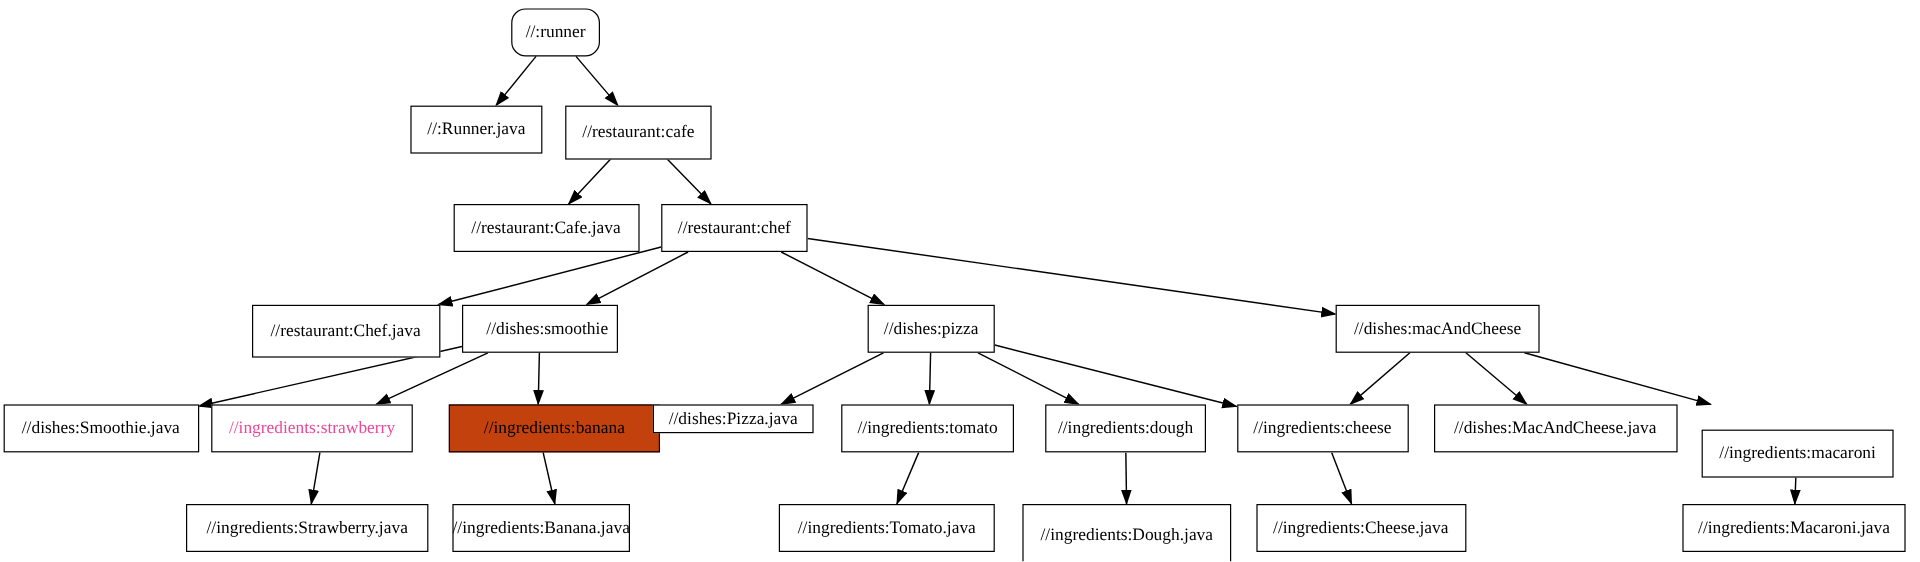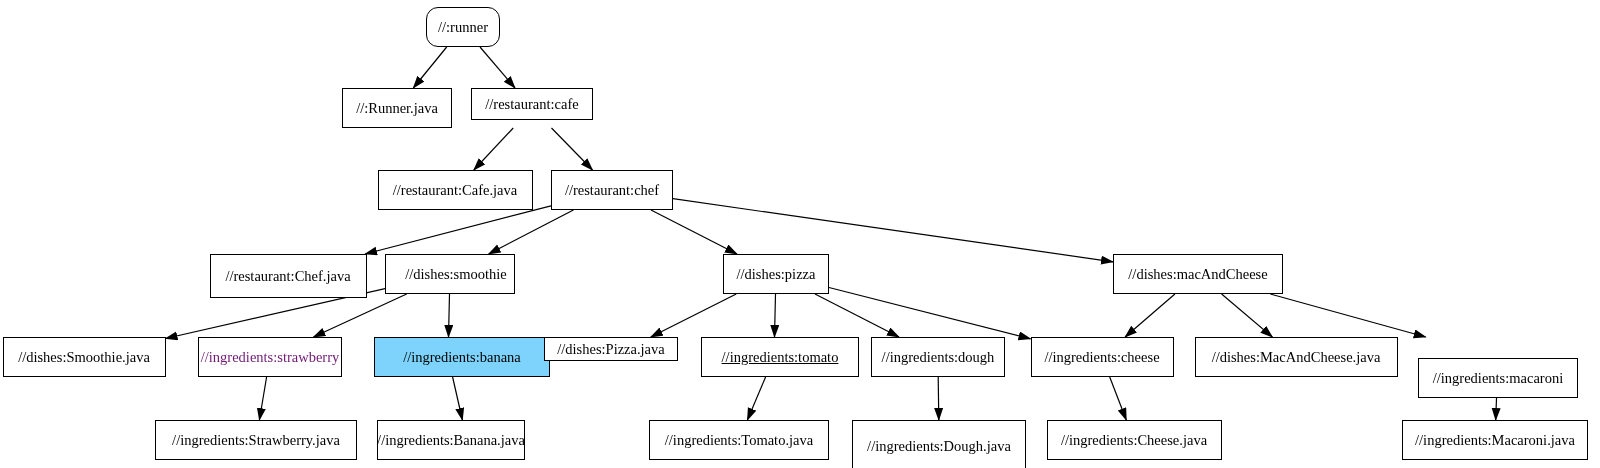--- a/index.html
+++ b/index.html
@@ -71,32 +71,32 @@
         <line x1="1109.7" y1="377.0" x2="1126.3" y2="420.0" stroke="#000000" stroke-width="1.2" marker-end="url(#arrowhead)"></line>
         <line x1="1174.9" y1="294.0" x2="1125.1" y2="337.0" stroke="#000000" stroke-width="1.2" marker-end="url(#arrowhead)"></line>
         <line x1="1221.6" y1="294.0" x2="1272.4" y2="337.0" stroke="#000000" stroke-width="1.2" marker-end="url(#arrowhead)"></line>
         <line x1="1270.3" y1="294.0" x2="1425.7" y2="337.0" stroke="#000000" stroke-width="1.2" marker-end="url(#arrowhead)"></line>
         <line x1="1497.3" y1="377.0" x2="1495.7" y2="420.0" stroke="#000000" stroke-width="1.2" marker-end="url(#arrowhead)"></line>
       </g>
   </svg>
   <div id="nodes-layer">
       <div class="graph-node" style="left: 426px; top: 7px; width: 74px; height: 40px; border-color: rgb(0, 0, 0); background: rgb(255, 255, 255); color: rgb(0, 0, 0); border-radius: 12px;">//:runner</div>
       <div class="graph-node" style="left: 342px; top: 88px; width: 110px; height: 40px; border-color: rgb(0, 0, 0); background: rgb(255, 255, 255); color: rgb(0, 0, 0);">//:Runner.java</div>
-      <div class="graph-node" style="left: 471px; top: 88px; width: 122px; height: 32px; border-color: rgb(0, 0, 0); background: rgb(255, 255, 255); color: rgb(0, 0, 0);">//restaurant:cafe</div>
+      <div class="graph-node" style="left: 471px; top: 88px; width: 122px; height: 45px; border-color: rgb(0, 0, 0); background: rgb(255, 255, 255); color: rgb(0, 0, 0);">//restaurant:cafe</div>
       <div class="graph-node" style="left: 377.5px; top: 170px; width: 155px; height: 40px; border-color: rgb(0, 0, 0); background: rgb(255, 255, 255); color: rgb(0, 0, 0);">//restaurant:Cafe.java</div>
       <div class="graph-node" style="left: 551px; top: 170px; width: 122px; height: 40px; border-color: rgb(0, 0, 0); background: rgb(255, 255, 255); color: rgb(0, 0, 0);">//restaurant:chef</div>
       <div class="graph-node" style="left: 209.5px; top: 254px; width: 157px; height: 44px; border-color: rgb(0, 0, 0); background: rgb(255, 255, 255); color: rgb(0, 0, 0);">//restaurant:Chef.java</div>
       <div class="graph-node" style="left: 385px; top: 254px; width: 130px; height: 40px; border-color: rgb(0, 0, 0); background: rgb(255, 255, 255); color: rgb(0, 0, 0); padding-left: 16px;">//dishes:smoothie</div>
       <div class="graph-node" style="left: 723px; top: 254px; width: 106px; height: 40px; border-color: rgb(0, 0, 0); background: rgb(255, 255, 255); color: rgb(0, 0, 0);">//dishes:pizza</div>
       <div class="graph-node" style="left: 1113px; top: 254px; width: 170px; height: 40px; border-color: rgb(0, 0, 0); background: rgb(255, 255, 255); color: rgb(0, 0, 0);">//dishes:macAndCheese</div>
       <div class="graph-node" style="left: 2.5px; top: 337px; width: 163px; height: 40px; border-color: rgb(0, 0, 0); background: rgb(255, 255, 255); color: rgb(0, 0, 0);">//dishes:Smoothie.java</div>
-      <div class="graph-node" style="left: 198px; top: 337px; width: 144px; height: 40px; border-color: rgb(0, 0, 0); background: rgb(255, 255, 255); color: #701a75;">//ingredients:strawberry</div>
-      <div class="graph-node" style="left: 374px; top: 337px; width: 176px; height: 40px; border-color: rgb(0, 0, 0); background: #7dd3fc; color: rgb(0, 0, 0);">//ingredients:banana</div>
+      <div class="graph-node" style="left: 176px; top: 337px; width: 168px; height: 40px; border-color: rgb(0, 0, 0); background: rgb(255, 255, 255); color: #ec4899;">//ingredients:strawberry</div>
+      <div class="graph-node" style="left: 374px; top: 337px; width: 176px; height: 40px; border-color: rgb(0, 0, 0); background: #c2410c; color: rgb(0, 0, 0);">//ingredients:banana</div>
       <div class="graph-node" style="left: 544px; top: 337px; width: 134px; height: 24px; border-color: rgb(0, 0, 0); background: rgb(255, 255, 255); color: rgb(0, 0, 0);">//dishes:Pizza.java</div>
-      <div class="graph-node" style="left: 701px; top: 337px; width: 158px; height: 40px; border-color: rgb(0, 0, 0); background: rgb(255, 255, 255); color: rgb(0, 0, 0); text-decoration: underline;">//ingredients:tomato</div>
+      <div class="graph-node" style="left: 701px; top: 337px; width: 144px; height: 40px; border-color: rgb(0, 0, 0); background: rgb(255, 255, 255); color: rgb(0, 0, 0);">//ingredients:tomato</div>
       <div class="graph-node" style="left: 871px; top: 337px; width: 134px; height: 40px; border-color: rgb(0, 0, 0); background: rgb(255, 255, 255); color: rgb(0, 0, 0);">//ingredients:dough</div>
       <div class="graph-node" style="left: 1030.5px; top: 337px; width: 143px; height: 40px; border-color: rgb(0, 0, 0); background: rgb(255, 255, 255); color: rgb(0, 0, 0);">//ingredients:cheese</div>
       <div class="graph-node" style="left: 1194.5px; top: 337px; width: 203px; height: 40px; border-color: rgb(0, 0, 0); background: rgb(255, 255, 255); color: rgb(0, 0, 0);">//dishes:MacAndCheese.java</div>
       <div class="graph-node" style="left: 1418px; top: 337px; width: 160px; height: 40px; border-color: rgb(0, 0, 0); background: rgb(255, 255, 255); color: rgb(0, 0, 0); margin-top: 21px;">//ingredients:macaroni</div>
       <div class="graph-node" style="left: 155px; top: 420px; width: 202px; height: 40px; border-color: rgb(0, 0, 0); background: rgb(255, 255, 255); color: rgb(0, 0, 0);">//ingredients:Strawberry.java</div>
       <div class="graph-node" style="left: 377px; top: 420px; width: 148px; height: 40px; border-color: rgb(0, 0, 0); background: rgb(255, 255, 255); color: rgb(0, 0, 0);">//ingredients:Banana.java</div>
       <div class="graph-node" style="left: 649px; top: 420px; width: 180px; height: 40px; border-color: rgb(0, 0, 0); background: rgb(255, 255, 255); color: rgb(0, 0, 0);">//ingredients:Tomato.java</div>
       <div class="graph-node" style="left: 852px; top: 420px; width: 174px; height: 52px; border-color: rgb(0, 0, 0); background: rgb(255, 255, 255); color: rgb(0, 0, 0);">//ingredients:Dough.java</div>
       <div class="graph-node" style="left: 1046.5px; top: 420px; width: 175px; height: 40px; border-color: rgb(0, 0, 0); background: rgb(255, 255, 255); color: rgb(0, 0, 0);">//ingredients:Cheese.java</div>
       <div class="graph-node" style="left: 1402px; top: 420px; width: 186px; height: 40px; border-color: rgb(0, 0, 0); background: rgb(255, 255, 255); color: rgb(0, 0, 0);">//ingredients:Macaroni.java</div>

